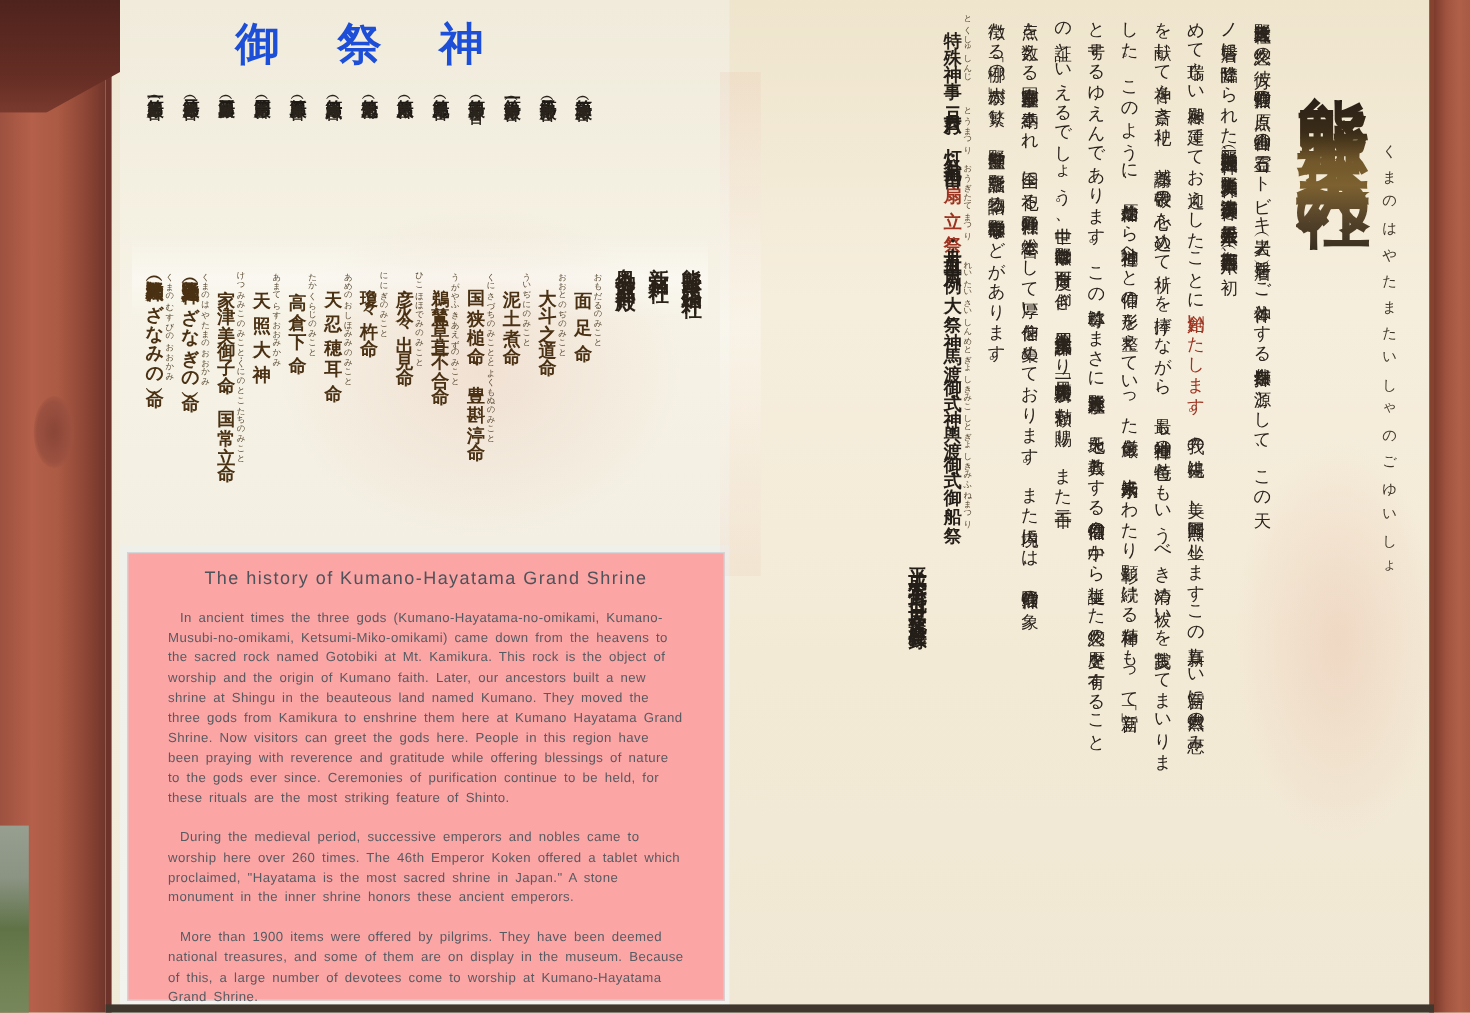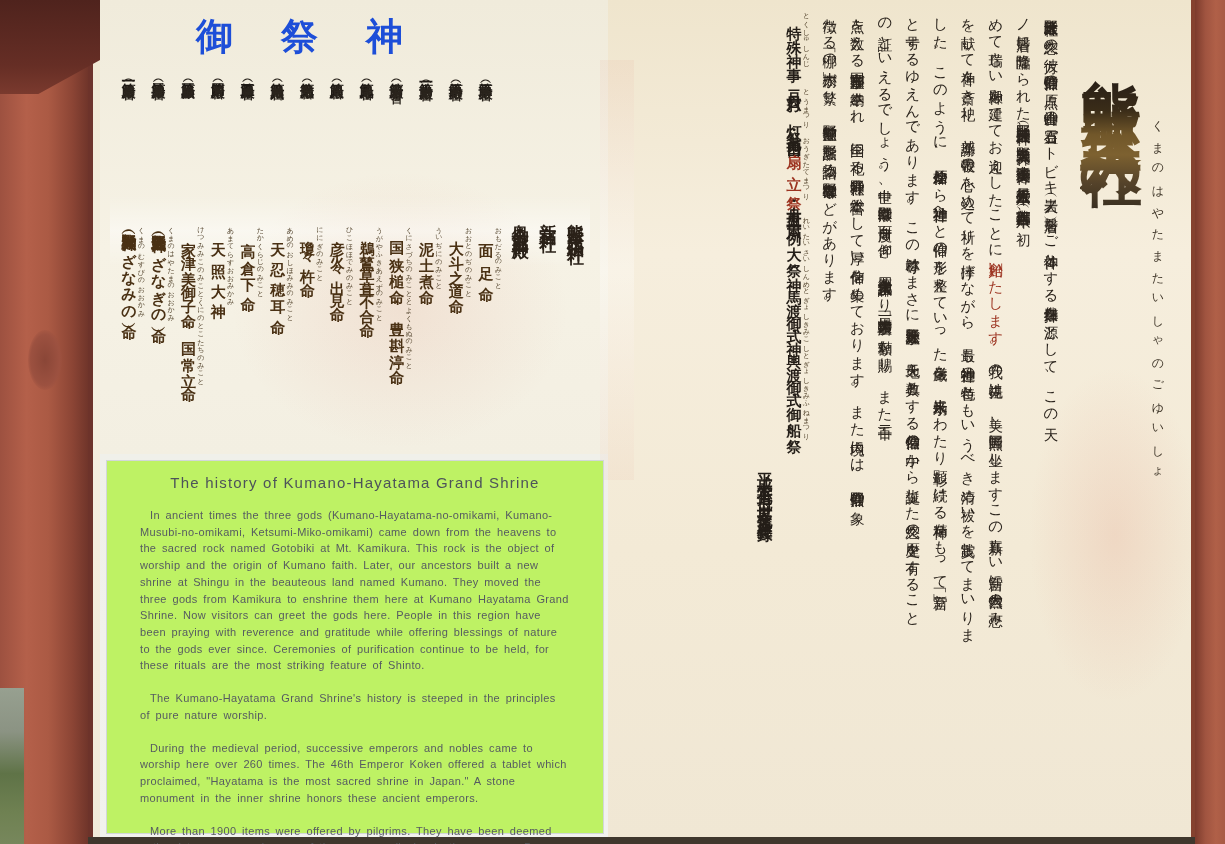--- a/index.html
+++ b/index.html
@@ -63,21 +63,21 @@
   .halls{position:absolute;left:112px;top:72px;height:382px;width:482px;
     writing-mode:vertical-rl;text-orientation:upright;}
   .shrine-col{display:block;margin:0 9px;padding-top:138px;font-size:17px;font-weight:bold;
     color:#2a2118;letter-spacing:4px;line-height:1.1;}
   .hall-col{display:block;margin:0 5px;font-size:14px;color:#1f1a15;line-height:1.05;}
   .hall-name{display:inline-block;min-inline-size:150px;font-weight:bold;letter-spacing:1px;}
   .miya{font-size:11.5px;color:#2a241d;}
   .deity{font-weight:bold;color:#4a3114;font-size:15px;letter-spacing:0.5px;}
   
   .eng{position:absolute;left:106px;top:460px;width:498px;height:374px;box-sizing:border-box;
-    background:#bef264;box-shadow:0 0 0 1px #d2d7d9 inset;padding:12px 18px 10px 18px;
+    background:#fca5a5;box-shadow:0 0 0 1px #d2d7d9 inset;padding:12px 18px 10px 18px;
     font-family:"Liberation Sans", sans-serif;color:#565b61;}
   .eng h3{margin:2px 0 10px 0;text-align:center;font-weight:normal;font-size:15px;
     letter-spacing:1.2px;color:#4d535a;}
   .eng p{margin:16px;font-size:11px;line-height:1.52;letter-spacing:0.35px;word-spacing:2.2px;text-indent:10px;}
 </style>
 </head>
 <body>
 
 <div class="wood-left"></div>
 <div class="wood-knot"></div>
@@ -131,16 +131,15 @@
   <div class="hall-col"><span class="hall-name"><span>第五殿</span><span class="miya">（神倉宮）</span></span><ruby class="deity"><span>高倉下命</span><rt>たかくらじのみこと</rt></ruby></div>
   <div class="hall-col"><span class="hall-name"><span>第四殿</span><span class="miya">（若宮）</span></span><ruby class="deity"><span>天照大神</span><rt>あまてらすおおみかみ</rt></ruby></div>
   <div class="hall-col"><span class="hall-name"><span>第三殿</span><span class="miya">（証誠殿）</span></span><ruby class="deity"><span>家津美御子命・国常立命</span><rt>けつみみこのみこと・くにのとこたちのみこと</rt></ruby></div>
   <div class="hall-col"><span class="hall-name"><span>第二殿</span><span class="miya">（速霊宮）</span></span><ruby class="deity"><span>熊野速玉大神（いざなぎの命）</span><rt>くまのはやたまのおおかみ</rt></ruby></div>
   <div class="hall-col"><span class="hall-name"><span>第一殿</span><span class="miya">（結霊宮）</span></span><ruby class="deity"><span>熊野結大神（いざなみの命）</span><rt>くまのむすびのおおかみ</rt></ruby></div>
 </div>
 
 <div class="eng">
   <h3>The history of Kumano-Hayatama Grand Shrine</h3>
   <p>In ancient times the three gods (Kumano-Hayatama-no-omikami, Kumano-Musubi-no-omikami, Ketsumi-Miko-omikami) came down from the heavens to the sacred rock named Gotobiki at Mt. Kamikura. This rock is the object of worship and the origin of Kumano faith. Later, our ancestors built a new shrine at Shingu in the beauteous land named Kumano. They moved the three gods from Kamikura to enshrine them here at Kumano Hayatama Grand Shrine. Now visitors can greet the gods here. People in this region have been praying with reverence and gratitude while offering blessings of nature to the gods ever since. Ceremonies of purification continue to be held, for these rituals are the most striking feature of Shinto.</p>
-  <p>The Kumano-Hayatama Grand Shrine's history is steeped in the principles of pure nature worship.</p>
   <p>During the medieval period, successive emperors and nobles came to worship here over 260 times. The 46th Emperor Koken offered a tablet which proclaimed, "Hayatama is the most sacred shrine in Japan." A stone monument in the inner shrine honors these ancient emperors.</p>
   <p>More than 1900 items were offered by pilgrims. They have been deemed national treasures, and some of them are on display in the museum. Because of this, a large number of devotees come to worship at Kumano-Hayatama Grand Shrine.</p>
 </div>
 
 </body></html>

